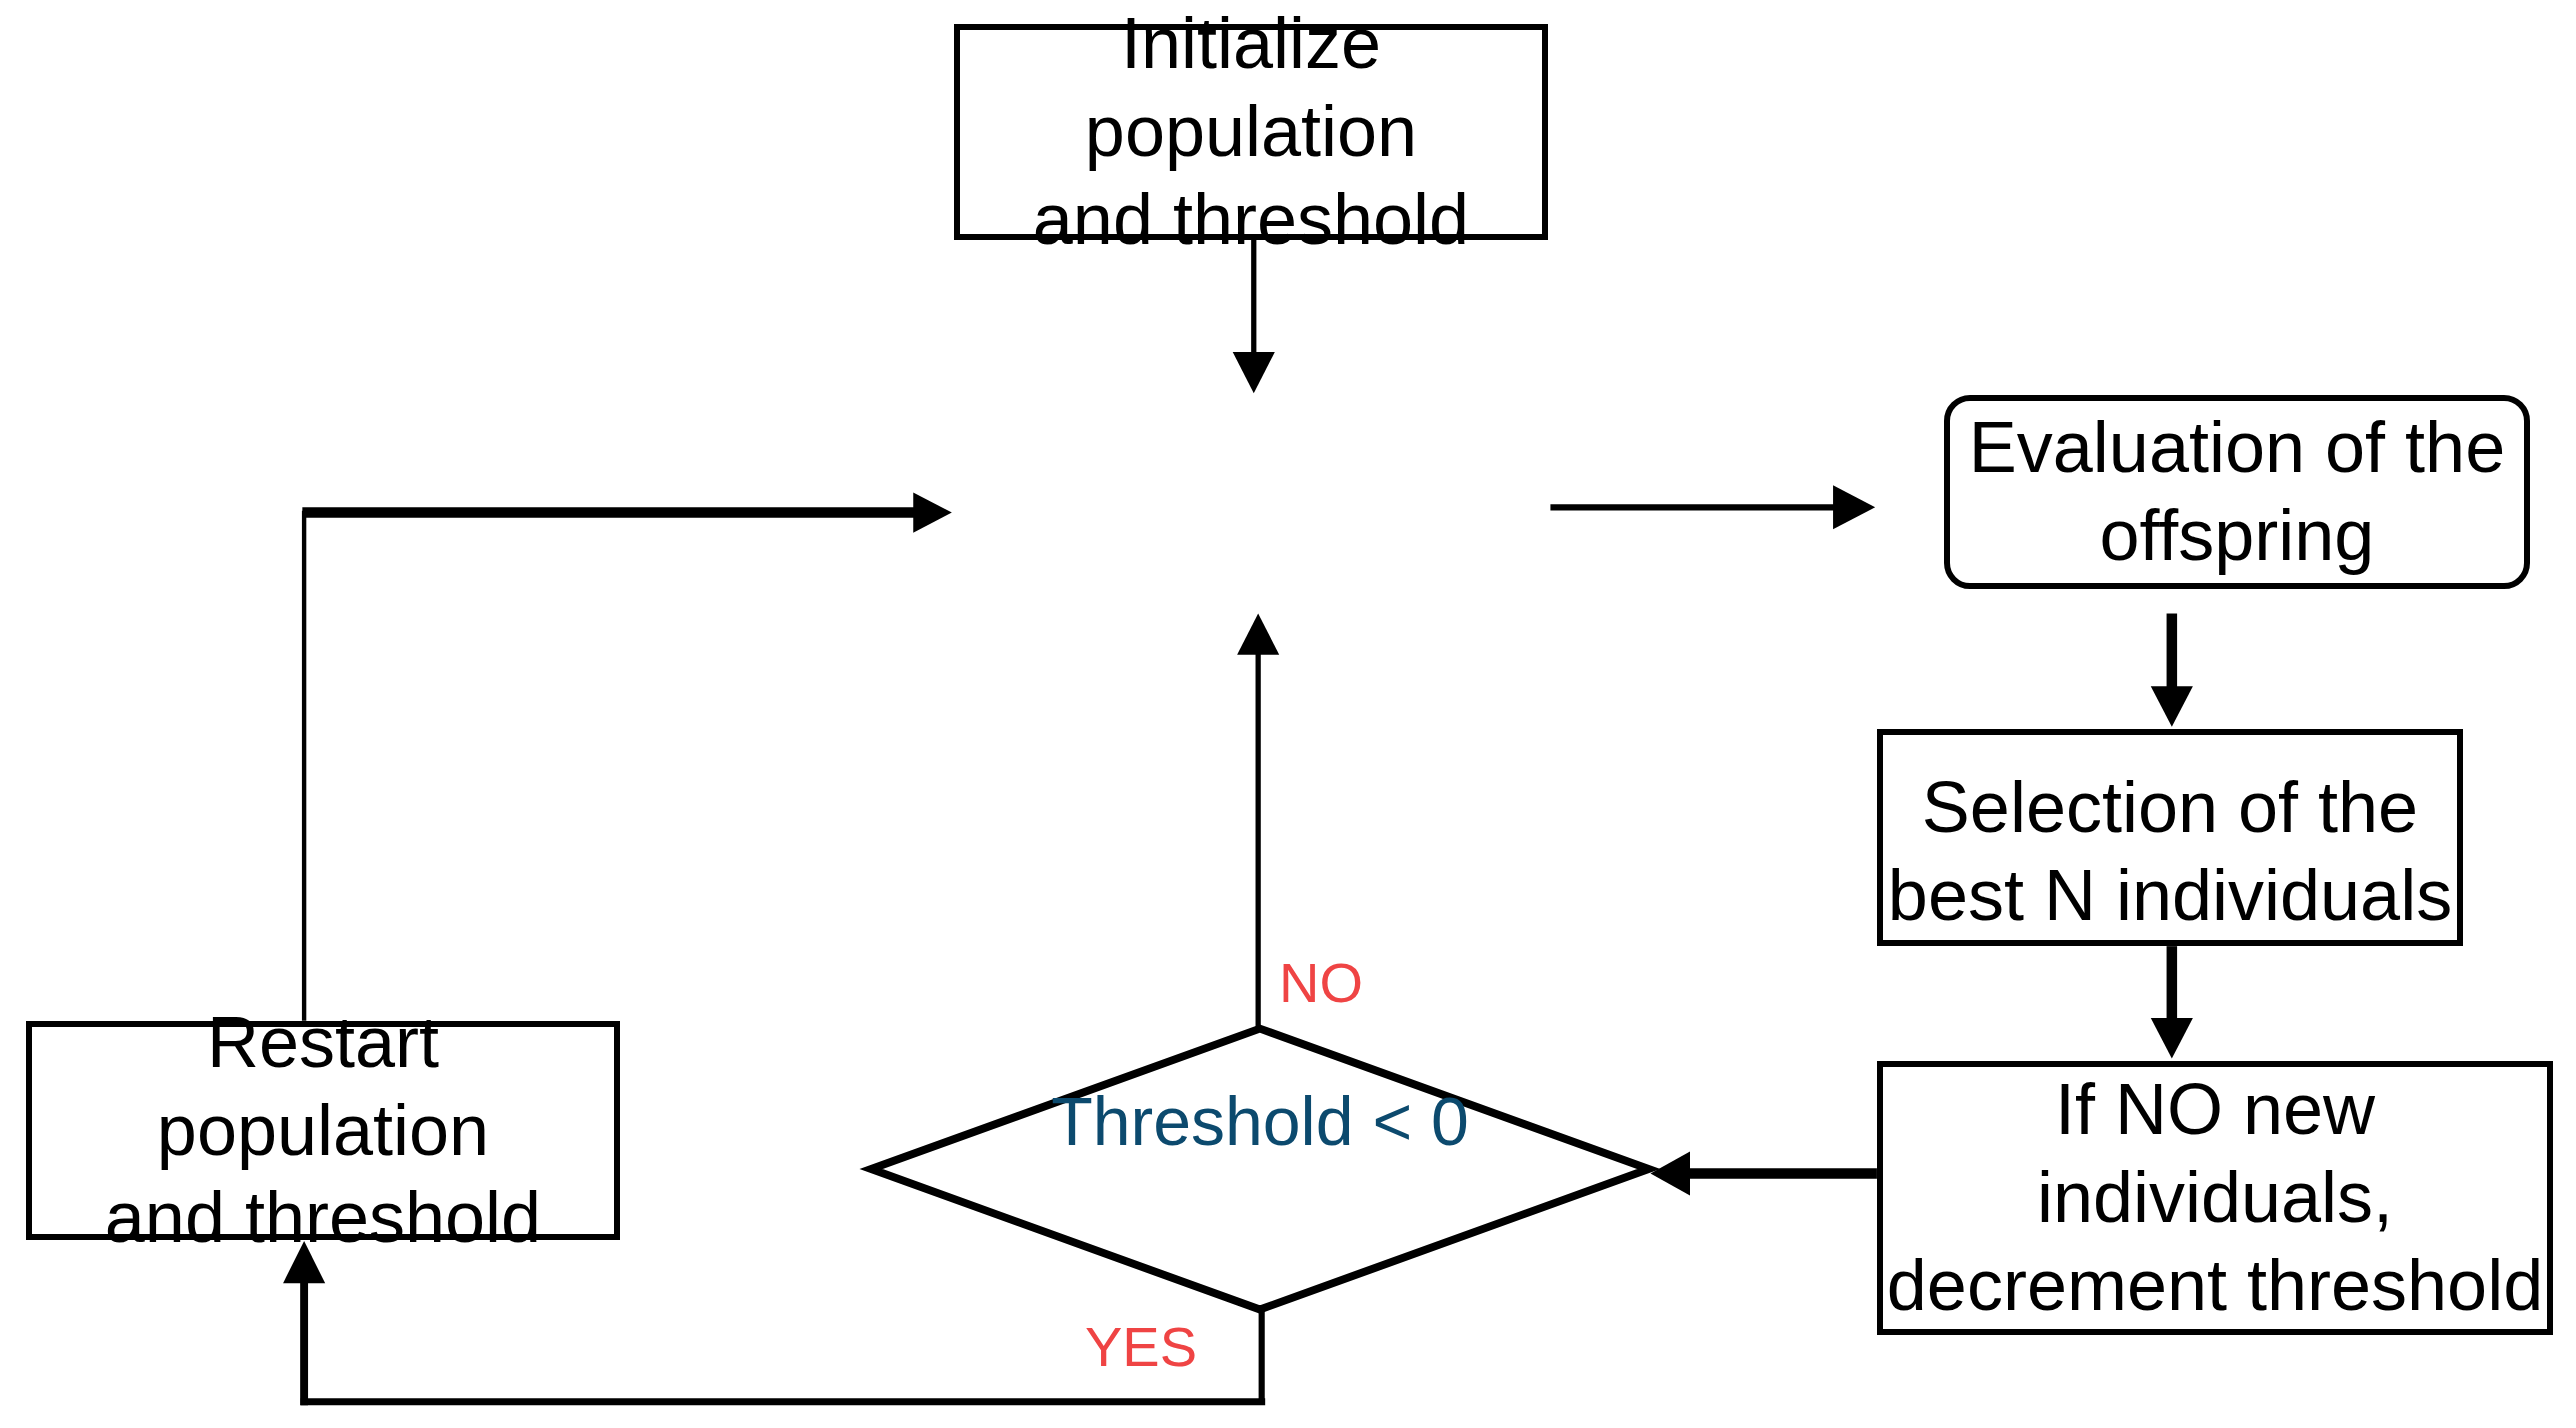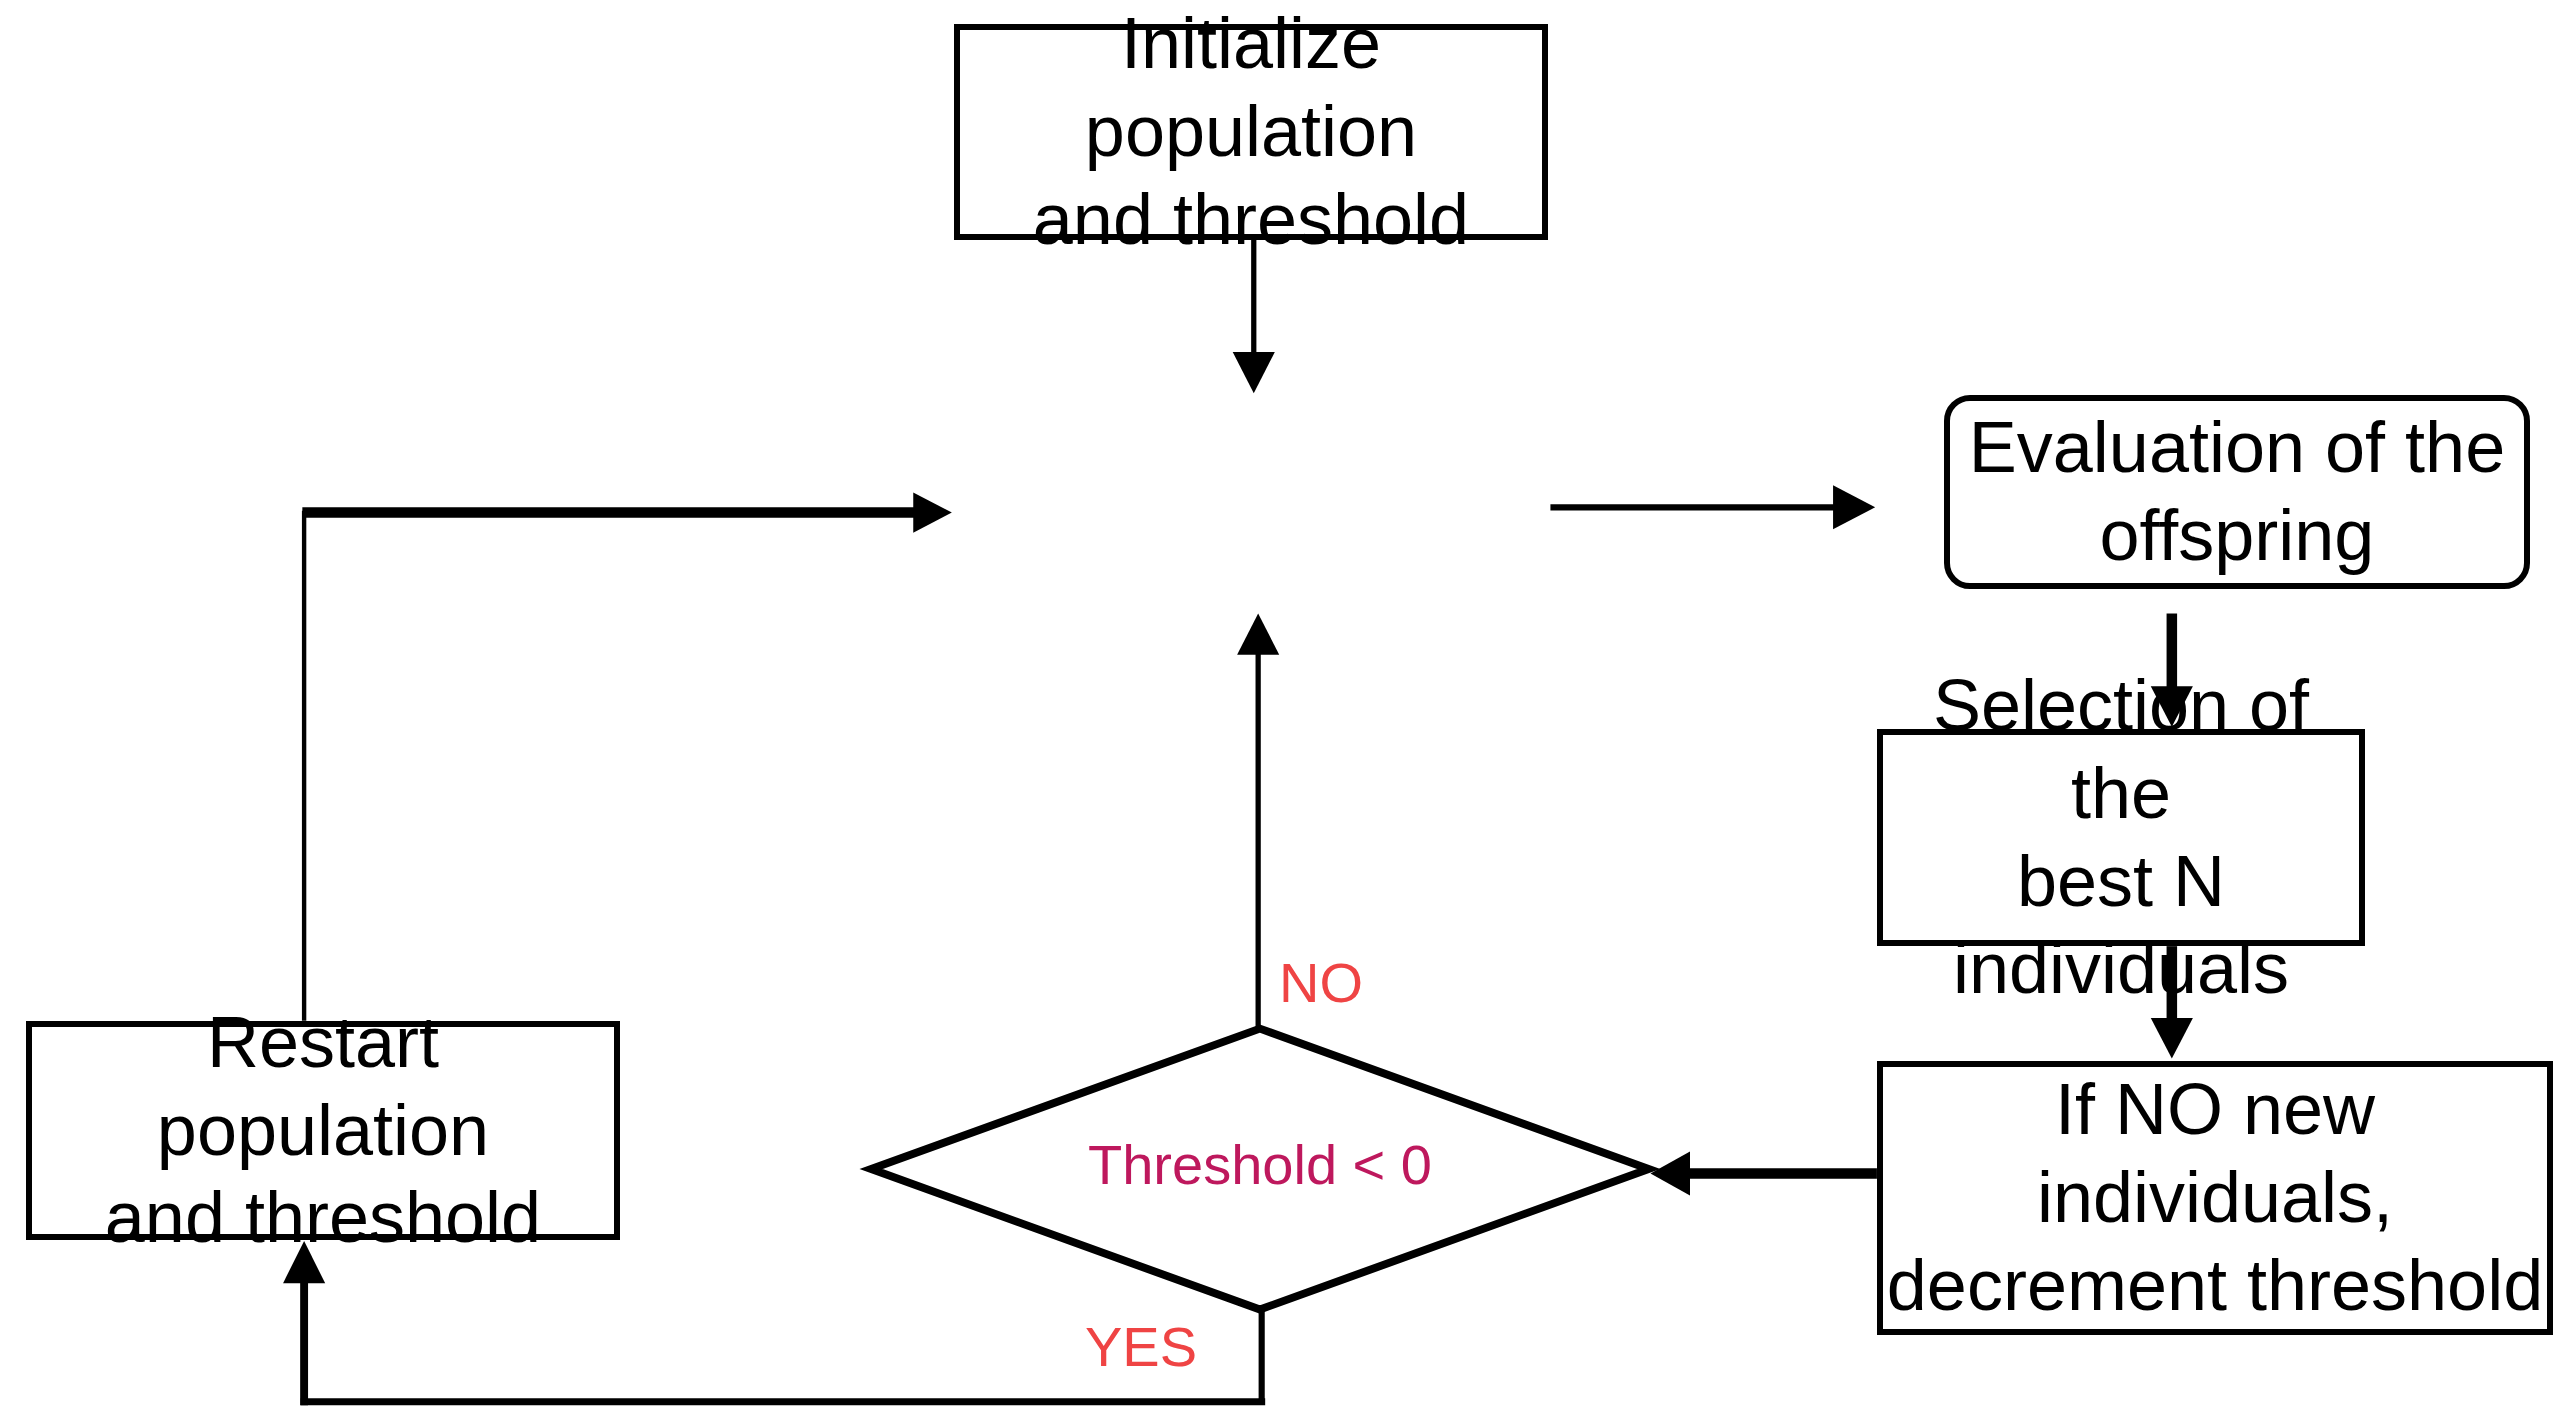--- a/index.html
+++ b/index.html
@@ -28,35 +28,35 @@
   }
   .node-label {
     white-space: pre-line;
     font-size: 72px;
     line-height: 1.22;
     color: #000000;
   }
   #node-initialize { left: 954px; top: 24px;   width: 594px; height: 216px; justify-content: flex-end; }
   #node-crossover  { left: 954px; top: 395px;  width: 594px; height: 217px; }
   #node-evaluation { left: 1944px; top: 395px;  width: 586px; height: 194px; border-radius: 26px; }
-  #node-selection  { left: 1877px; top: 729px;  width: 488px; height: 217px; }
+  #node-selection  { left: 1877px; top: 729px;  width: 586px; height: 217px; align-items: flex-end; }
   #node-decrement  { left: 1877px; top: 1061px; width: 676px; height: 274px; }
   #node-restart    { left: 26px;   top: 1021px; width: 594px; height: 219px; }
 
   #decision-label {
     position: absolute;
     left: 891px;
-    top: 1119px;
+    top: 1076px;
     width: 738px;
     height: 90px;
     display: flex;
     align-items: center;
     justify-content: center;
-    font-size: 56px;
-    color: #be185d;
+    font-size: 68px;
+    color: #0c4a6e;
   }
   .edge-label {
     position: absolute;
     font-size: 56px;
     line-height: 1;
     color: #ef4444;
   }
   #edge-label-no  { left: 1279px; top: 955px; }
   #edge-label-yes { left: 1085px; top: 1319px; }
 

